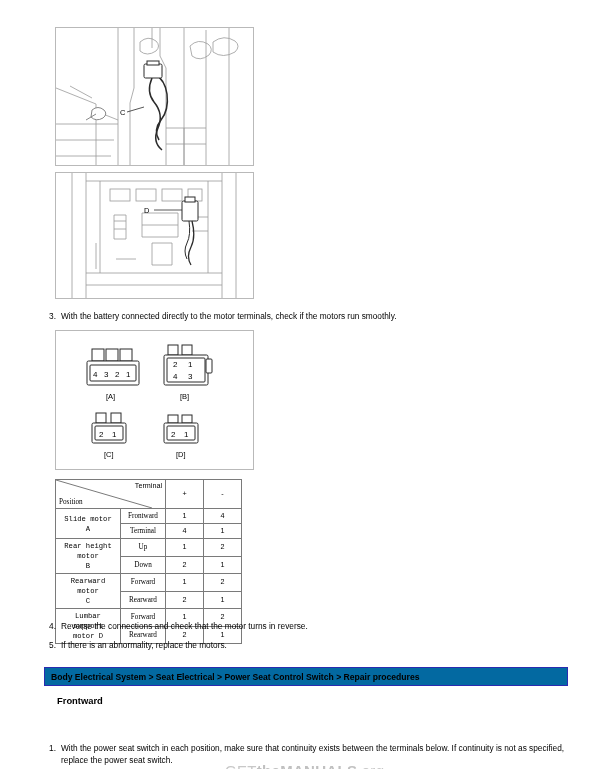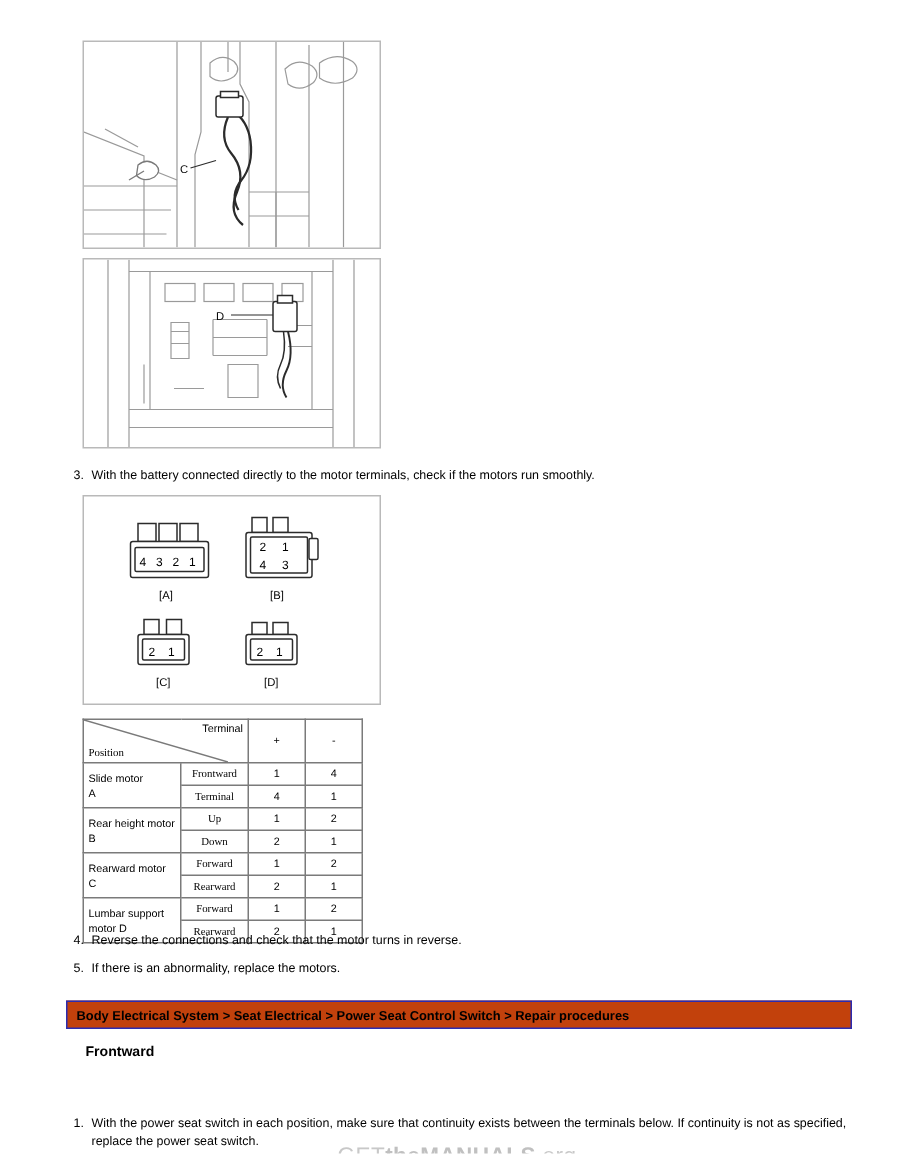--- a/index.html
+++ b/index.html
@@ -89,36 +89,37 @@
     left: 3px;
     font-size: 7.2px;
     font-family: Liberation Serif, serif;
   }
   .diag-cell svg {
     position: absolute;
     left: 0; top: 0;
   }
   .term-table td.motor {
     width: 58px;
-    text-align: left;
+    text-align: center;
+    font-family: Liberation Mono, monospace;
   }
   .term-table td.dir {
     width: 38px;
     font-family: Liberation Serif, serif;
   }
   .term-table td.pol {
     width: 31px;
   }
 
   
   .section-bar {
     position: absolute;
     border: 1px solid #2b2bb0;
     box-sizing: border-box;
-    background: #c2410c;
+    background: #0369a1;
     font-size: 8.6px;
     font-weight: bold;
     color: #000;
     padding: 4px 6px 3px 6px;
   }
   .sub-head {
     position: absolute;
     font-size: 9.4px;
     font-weight: bold;
     color: #000;

